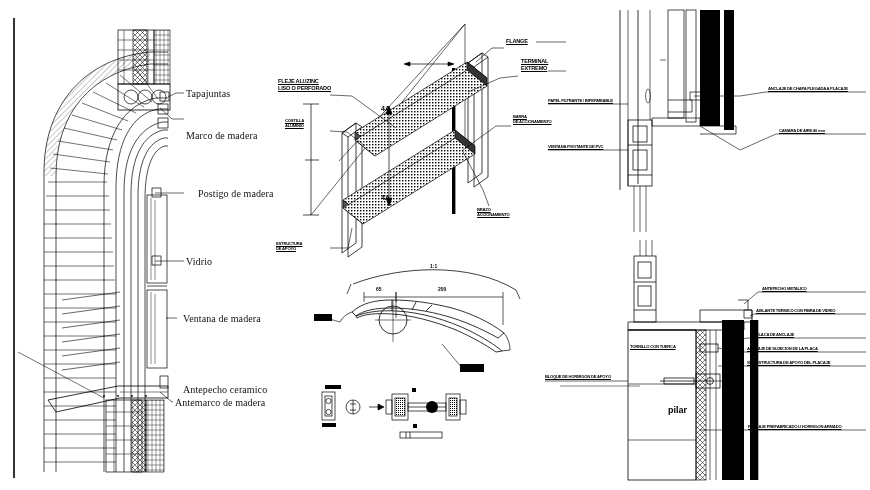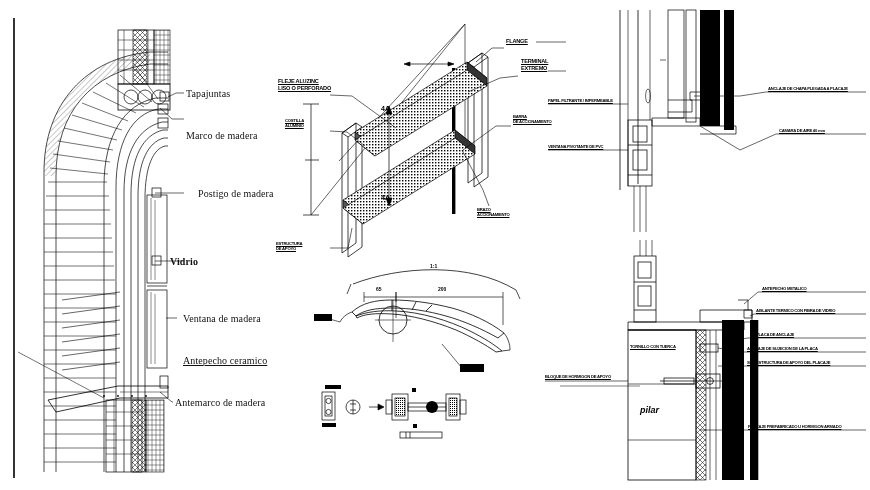--- a/index.html
+++ b/index.html
@@ -440,23 +440,23 @@
       <line x1="545" y1="381" x2="580" y2="381"></line>
     </g>
 
     <line x1="560" y1="386" x2="640" y2="386" stroke-width="0.5"></line>
   </g>
 </svg>
 
 <div class="lbl" style="left:186px;top:88px;">Tapajuntas</div>
 <div class="lbl" style="left:186px;top:114px;margin-top:16px;">Marco de madera</div>
 <div class="lbl" style="left:186px;top:188px;margin-left:12px;">Postigo de madera</div>
-<div class="lbl" style="left:170px;top:256px;font-weight:bold;">Vidrio</div>
+<div class="lbl" style="left:186px;top:256px;">Vidrio</div>
 <div class="lbl" style="left:183px;top:313px;">Ventana de madera</div>
-<div class="lbl" style="left:183px;top:355px;text-decoration:underline;">Antepecho ceramico</div>
+<div class="lbl" style="left:183px;top:384px;">Antepecho ceramico</div>
 <div class="lbl" style="left:175px;top:397px;text-align:center;">Antemarco de madera</div>
 
 <div class="lbl-sm u" style="left:278px;top:78px;">
   <span>FLEJE ALUZINC</span><br>
   <span>LISO O PERFORADO</span>
 </div>
 <div class="lbl-xs u" style="left:285px;top:118px;">
   <span>COSTILLA</span><br>
   <span>ALUMINIO</span>
 </div>
@@ -498,15 +498,15 @@
 <div class="lbl-xs u" style="left:779px;top:128px;">CAMARA DE AIRE 40 mm</div>
 
 <div class="lbl-xs u" style="left:762px;top:286px;">ANTEPECHO METALICO</div>
 <div class="lbl-xs u" style="left:756px;top:308px;">AISLANTE TERMICO CON FIBRA DE VIDRIO</div>
 <div class="lbl-xs u" style="left:756px;top:332px;">PLACA DE ANCLAJE</div>
 <div class="lbl-xs u" style="left:747px;top:346px;">ANCLAJE DE SUJECION DE LA PLACA</div>
 <div class="lbl-xs u" style="left:747px;top:360px;">SUB ESTRUCTURA DE APOYO DEL PLACAJE</div>
 <div class="lbl-xs u" style="left:748px;top:424px;">PLACAJE PREFABRICADO U HORMIGON ARMADO</div>
 <div class="lbl-xs u" style="left:545px;top:374px;">BLOQUE DE HORMIGON DE APOYO</div>
 <div class="lbl-xs u" style="left:630px;top:344px;">TORNILLO CON TUERCA</div>
-<div class="pilar" style="left:640px;top:405px;font-style:italic;">pilar</div>
+<div class="pilar" style="left:668px;top:405px;">pilar</div>
 
 </div>
 
 </body></html>

